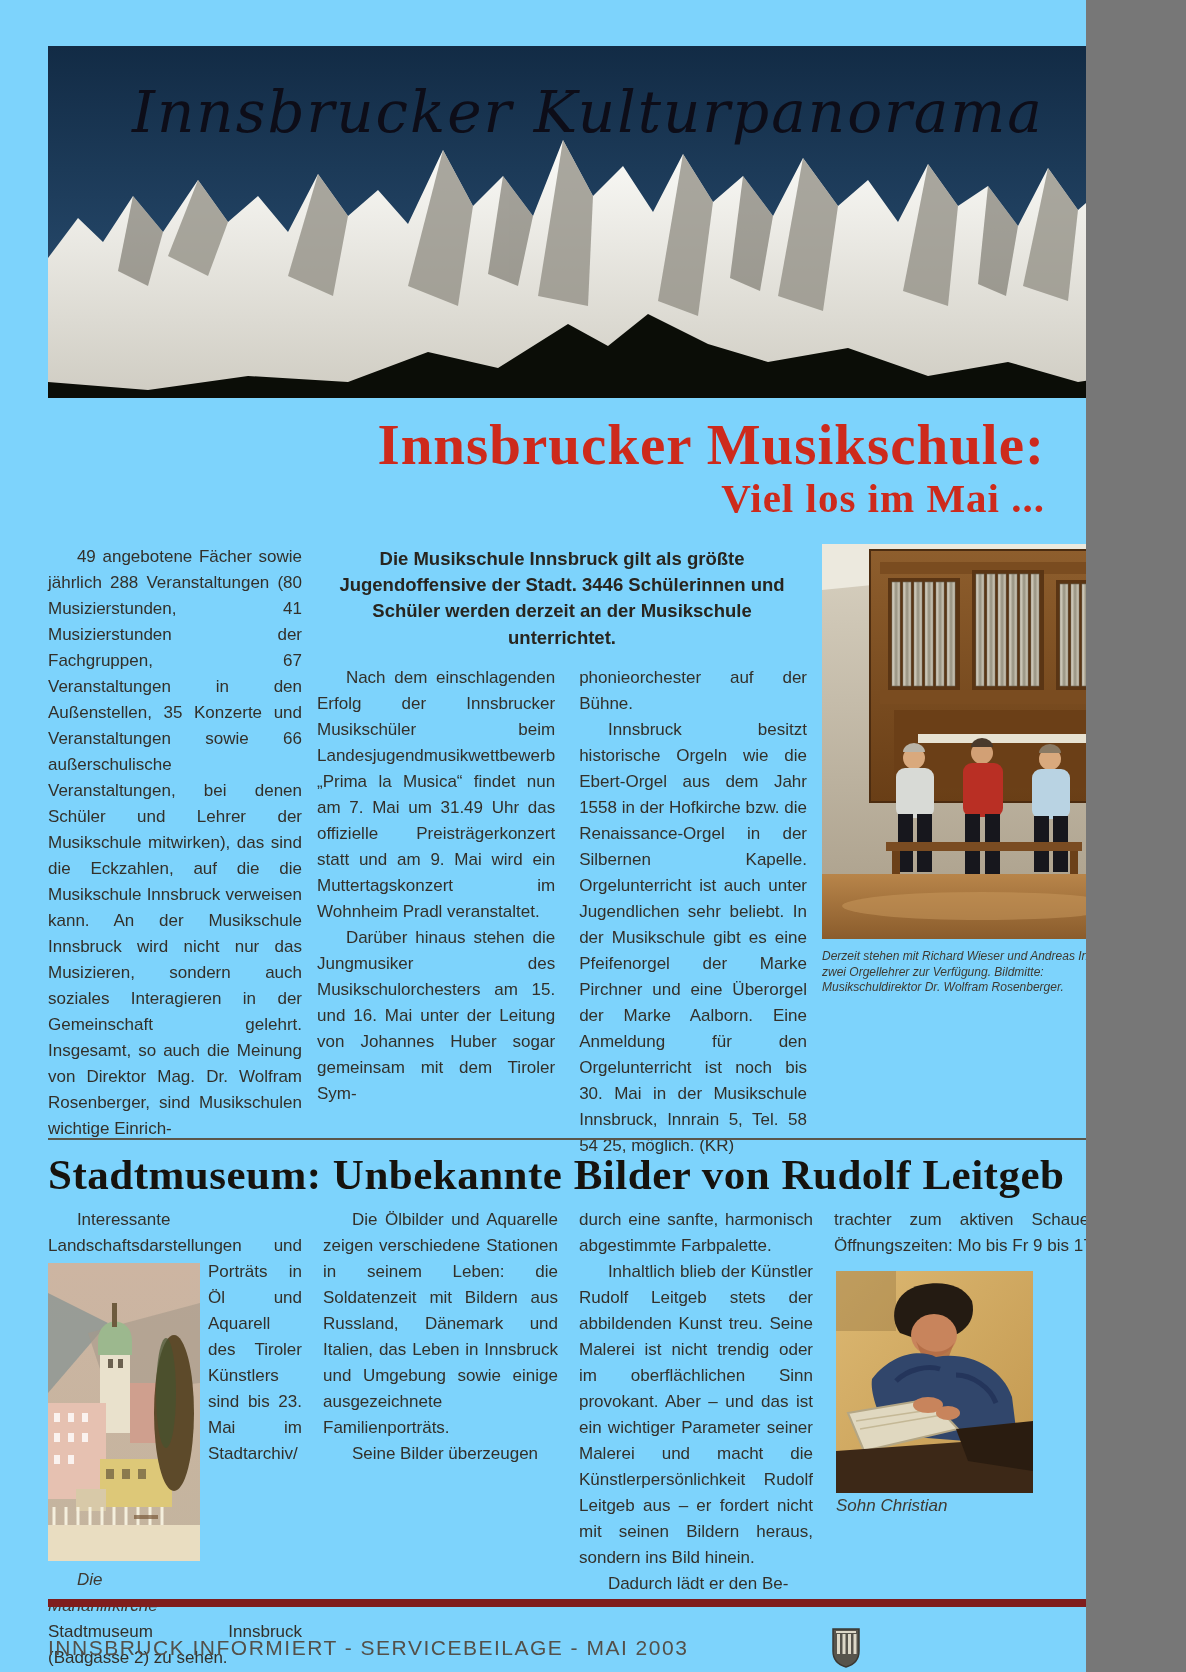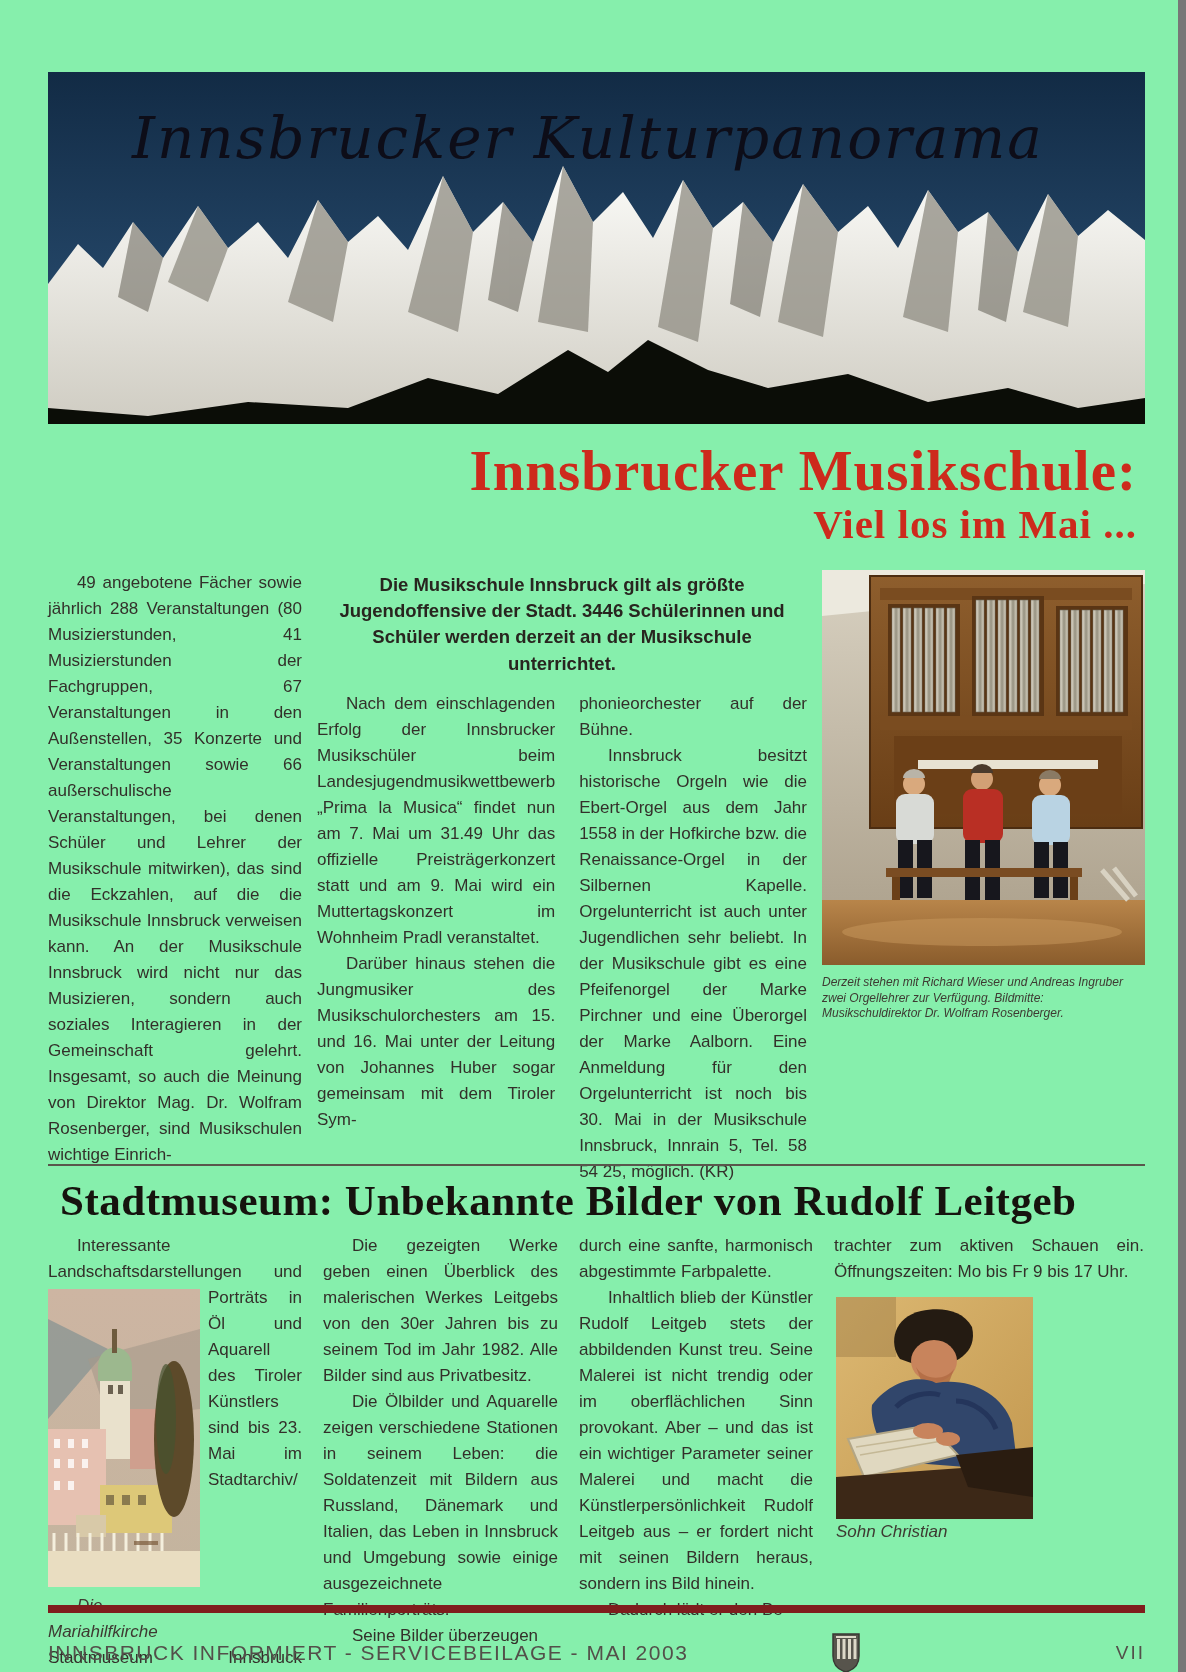--- a/index.html
+++ b/index.html
@@ -1,22 +1,22 @@
 <!DOCTYPE html>
 <html lang="de"><head>
 <meta charset="utf-8">
 <style>
   html,body { margin:0; padding:0; background:#777; }
   .page {
-    position:relative; width:1178px; height:1672px;
-    background:#86efac;
+    position:relative; width:1086px; height:1672px;
+    background:#7dd3fc;
     font-family:"Liberation Sans", sans-serif;
     color:#33302a; overflow:hidden;
     display:flex; flex-direction:column;
-    box-sizing:border-box; padding:72px 41px 0 48px;
+    box-sizing:border-box; padding:46px 41px 0 48px;
   }
   
   .banner { width:1097px; height:352px; position:relative; background:#14304c; }
   .banner svg { display:block; width:100%; height:100%; }
   
   .a1-headline { text-align:right; margin:16px 0 6px 0; line-height:1.08;
     font-family:"Liberation Serif", serif; font-weight:bold; color:#cd2a1c; }
   .a1-headline .l1 { font-size:57px; letter-spacing:1px; }
   .a1-headline .l2 { font-size:41px; letter-spacing:1px; }
   
@@ -25,21 +25,21 @@
   .bodytext p { margin:0; font-size:17px; line-height:1.53; text-align:justify; }
   .bodytext p.ind { text-indent:1.7em; }
   .a1-mid .intro { font-weight:bold; text-align:center; font-size:18.5px; line-height:1.42;
     margin:2px 6px 14px 6px; color:#28251f; }
   .a1-mid-cols { display:grid; grid-template-columns:1fr 1fr; column-gap:24px; }
   .photo-organ { width:323px; height:395px; display:block; }
   .caption { font-style:italic; font-size:12px; line-height:1.32; color:#3e3a32; margin:10px 0 0 0; }
   
   .rule1 { border:none; border-top:2.5px solid #59564c; margin:6px 0 0 0; width:1097px; }
   .a2-headline { font-family:"Liberation Serif", serif; font-weight:bold; color:#16130e;
-    font-size:43px; letter-spacing:0.5px; margin:10px 0 8px 12px; white-space:nowrap; }
+    font-size:43px; letter-spacing:0.5px; margin:10px 0 8px 0; white-space:nowrap; }
   .a2-body { display:grid; grid-template-columns:254px 235px 234px 310px; column-gap:21px;
     min-height:372px; }
   .float-paint { float:left; width:152px; margin:4px 8px 0 0; }
   .float-paint svg { display:block; width:152px; height:298px; }
   .paint-caption { font-style:italic; font-size:17px; color:#3e3a32; margin-top:6px; }
   .portrait-wrap { margin-top:12px; margin-left:2px; width:197px; }
   .portrait-wrap svg { display:block; width:197px; height:222px; }
   
   .footer { margin-top:auto; border-top:8px solid #7f1d1d; width:1097px;
     display:flex; align-items:center; padding:18px 0 0 0; height:56px; }
@@ -253,21 +253,20 @@
             <rect x="0" y="262" width="152" height="36" fill="#e9ddc1"></rect>
             <rect x="86" y="252" width="24" height="4" fill="#7a5a3a" opacity="0.7"></rect>
           </svg>
           <span class="paint-caption" style="display:block">Die Mariahilfkirche</span>
         </span>
         <span>Öl und Aquarell des Tiroler Künstlers sind bis 23. Mai im Stadtarchiv/ Stadtmuseum Innsbruck (Badgasse 2) zu sehen.</span>
       </p>
     </div>
 
     <div class="bodytext">
-      <p class="ind">Die gezeigten Werke geben einen Überblick des malerischen Werkes Leitgebs von den 30er Jahren bis zu seinem Tod im Jahr 1982. Alle Bilder sind aus Privatbesitz.</p>
       <p class="ind">Die Ölbilder und Aquarelle zeigen verschiedene Stationen in seinem Leben: die Soldatenzeit mit Bildern aus Russland, Dänemark und Italien, das Leben in Innsbruck und Umgebung sowie einige ausgezeichnete Familienporträts.</p>
       <p class="ind">Seine Bilder überzeugen</p>
     </div>
 
     <div class="bodytext">
       <p>durch eine sanfte, harmonisch abgestimmte Farbpalette.</p>
       <p class="ind">Inhaltlich blieb der Künstler Rudolf Leitgeb stets der abbildenden Kunst treu. Seine Malerei ist nicht trendig oder im oberflächlichen Sinn provokant. Aber – und das ist ein wichtiger Parameter seiner Malerei und macht die Künstlerpersönlichkeit Rudolf Leitgeb aus – er fordert nicht mit seinen Bildern heraus, sondern ins Bild hinein.</p>
       <p class="ind">Dadurch lädt er den Be-</p>
     </div>
 

